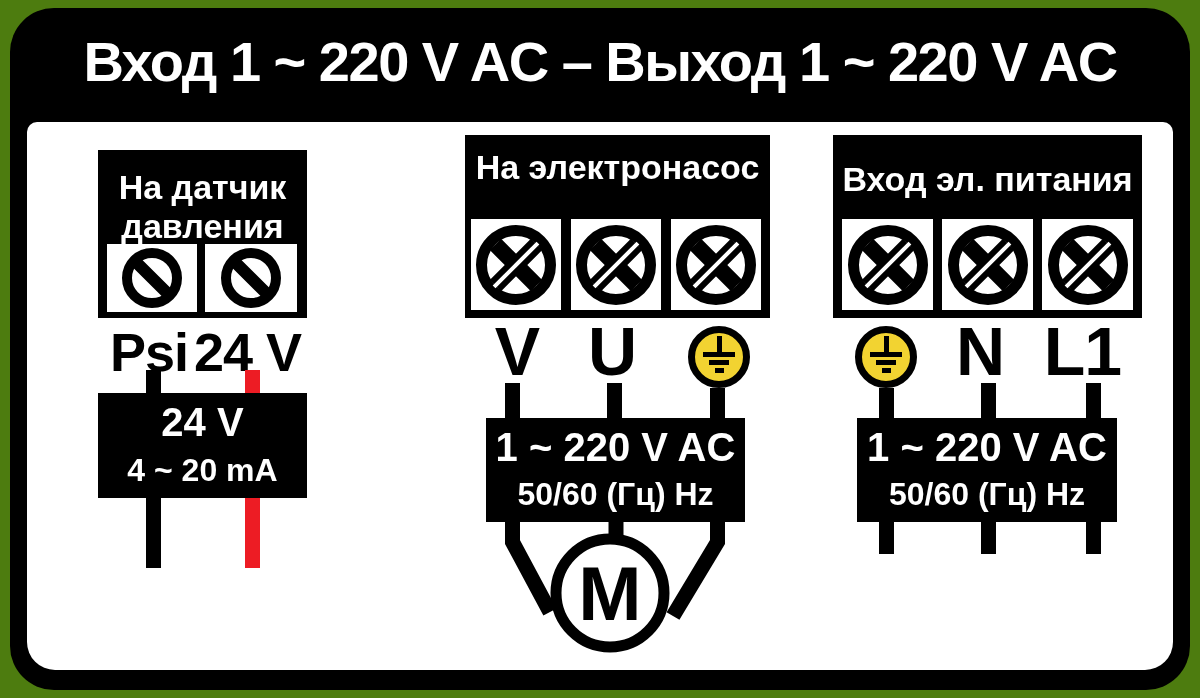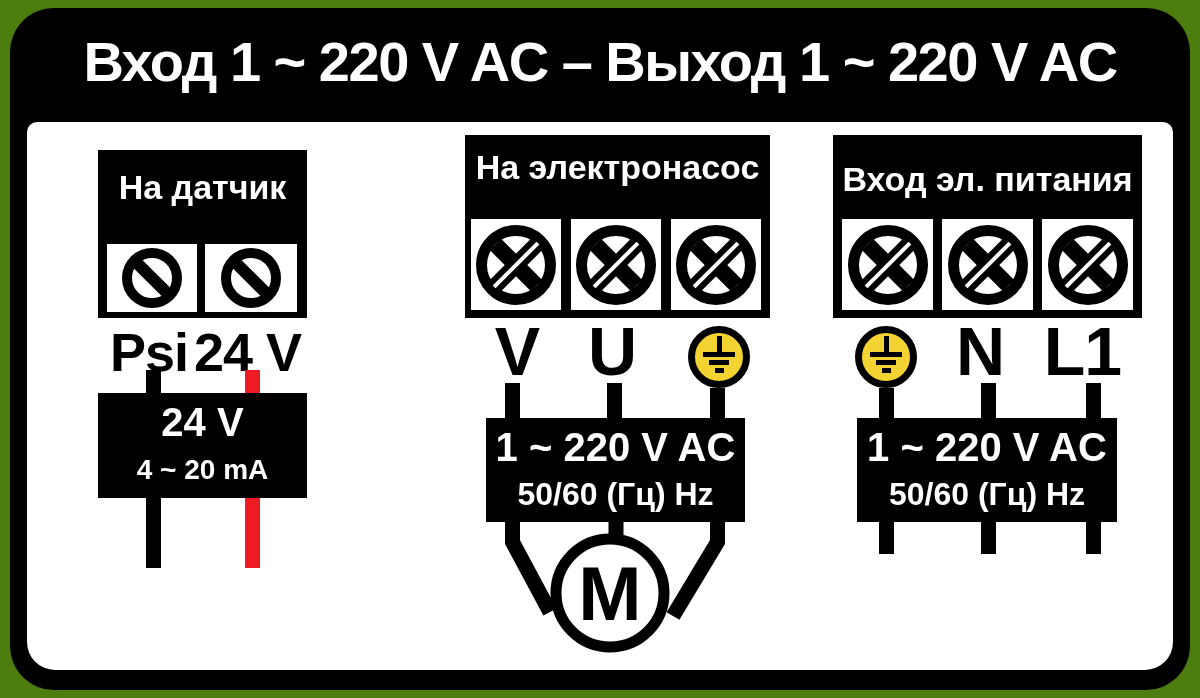--- a/index.html
+++ b/index.html
@@ -39,21 +39,21 @@
   .tlabel.big {font-size:68px; line-height:62px;}
 
   .wire {position:absolute; width:15px; background:#000000;}
   .wire.red {background:#ed1c24;}
 
   .infobox {position:absolute; background:#000000; color:#ffffff; display:flex;
             flex-direction:column; align-items:center; justify-content:center; gap:6px;
             text-align:center;}
   .info-l1 {font-size:40px; line-height:42px; white-space:nowrap;}
   .info-l2 {font-size:32px; line-height:40px; white-space:nowrap;}
-  .infobox.sensor .info-l2 {font-size:28px; line-height:42px;}
+  .infobox.sensor .info-l2 {font-size:32px; line-height:42px;}
 
   .ground {position:absolute; width:48px; height:48px; border:7px solid #000;
            border-radius:50%; background:#f2d331;}
   .ground i {position:absolute; background:#000; left:50%;}
   .g-stem {top:3px; width:5px; height:16px; margin-left:-2.5px;}
   .g-b1 {top:19px; width:32px; height:5px; margin-left:-16px;}
   .g-b2 {top:27px; width:20px; height:5px; margin-left:-10px;}
   .g-b3 {top:35px; width:9px; height:5px; margin-left:-4.5px;}
 
   .motor-svg {position:absolute; left:480px; top:522px;}
@@ -62,20 +62,21 @@
 <body>
 
 <div class="page">
   <div class="frame"></div>
   <div class="inner-panel"></div>
   <div class="title">Вход 1 ~ 220 V AC – Выход 1 ~ 220 V AC</div>
 
   <div class="hdrbox" style="left:98px; top:150px; width:209px; height:168px;">
     <div class="hdr" style="top:18px;">
       <div>На датчик</div>
+      <div>давления</div>
     </div>
     <div class="sq" style="left:9px; top:94px; width:90px; height:68px;">
       <span class="slot-screw">
           <i class="slash"></i>
         </span>
     </div>
     <div class="sq" style="left:107px; top:94px; width:92px; height:68px;">
       <span class="slot-screw">
           <i class="slash"></i>
         </span>

